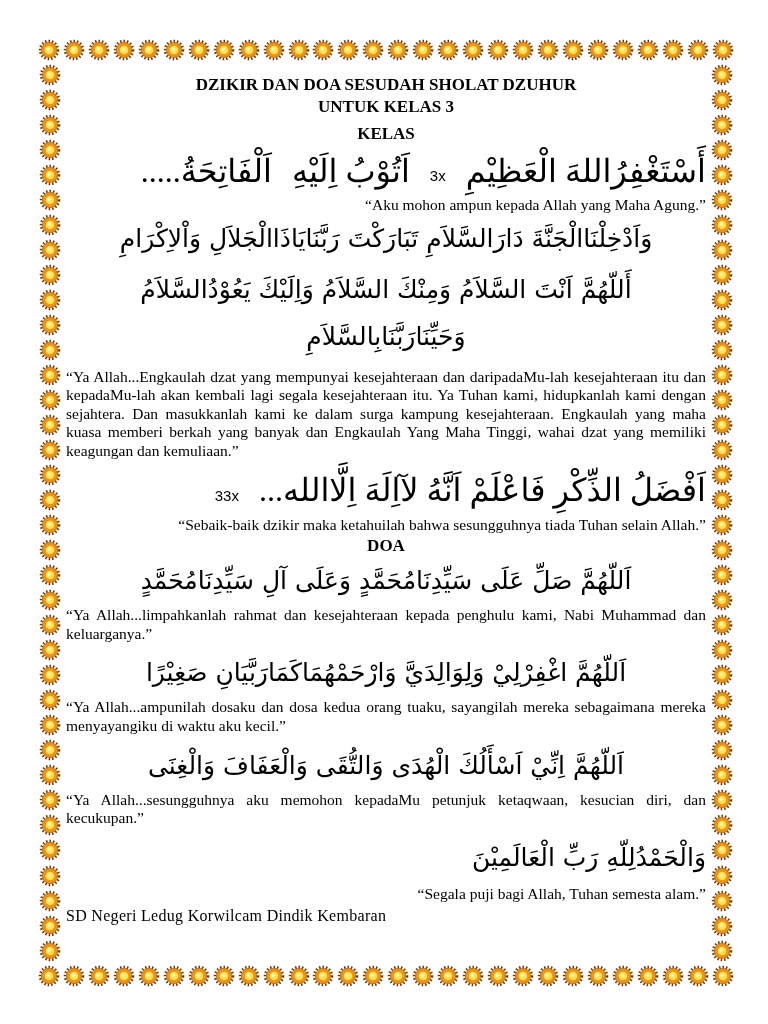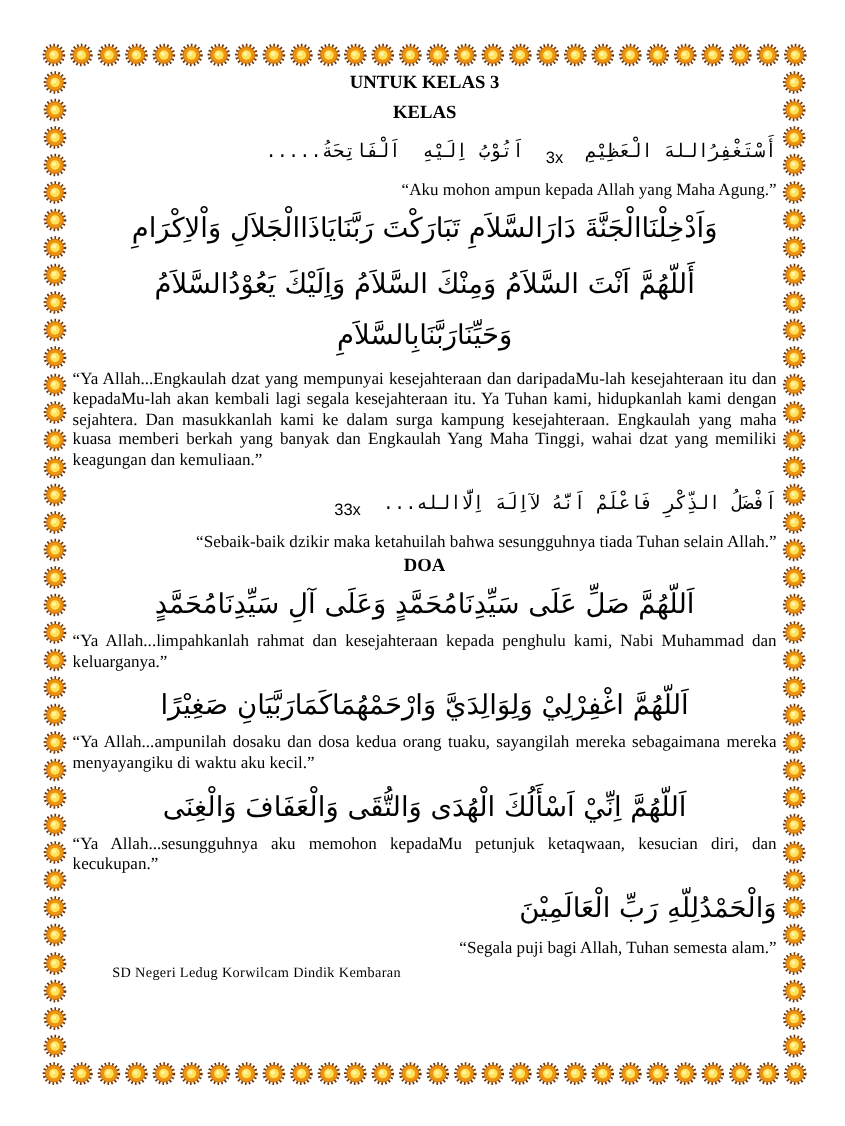--- a/index.html
+++ b/index.html
@@ -31,34 +31,33 @@
     direction:rtl;unicode-bidi:embed;
     font-family:"DejaVu Sans",sans-serif;
     font-size:25px;line-height:47px;
     text-align:center;
   }
   .ar-row{
     display:flex;direction:rtl;align-items:center;
     gap:20px;justify-content:flex-start;
     min-height:47px;margin-top:2px;
   }
-  .ar-row .seg{font-family:Liberation Mono, monospace;font-size:17px;direction:rtl;unicode-bidi:embed;}
+  .ar-row .seg{font-family:Liberation Serif, serif;font-size:32px;direction:rtl;unicode-bidi:embed;}
   .rep{font-family:"Liberation Sans",sans-serif;font-size:15px;direction:ltr;unicode-bidi:embed;padding-top:10px;}
   .ar-right{text-align:right;}
 
   .tr{font-size:15.5px;line-height:18.6px;text-align:justify;margin-top:2px;}
   .tr-single{text-align:right;}
   .mt4{margin-top:4px;} .mt6{margin-top:6px;} .mt8{margin-top:8px;}
 
   .footer-line{
     font-family:cursive;
-    font-size:13px;line-height:20px;
+    font-size:16px;line-height:20px;
     margin-top:3px;letter-spacing:0.3px;
     text-align:left;
-    margin-left:36px;
   }
 </style>
 </head>
 <body>
 
 <div class="page">
 
   <div class="b-strip b-top">
       <span style="line-height:0">
         <svg class="flower" width="22" height="22" viewBox="0 0 24 24">
@@ -1215,20 +1214,21 @@
           <circle cx="12" cy="12" r="8.3" fill="#ef9410"></circle>
           <circle cx="12" cy="12" r="8.3" fill="none" stroke="#c86f08" stroke-width="1"></circle>
           <circle cx="12" cy="12" r="4.7" fill="#ffe258"></circle>
           <circle cx="11" cy="11" r="2.1" fill="#fff4a8"></circle>
         </svg>
       </span>
     </div>
 
   <div class="content">
 
+    <div class="h-title" style="margin-top:10px">DZIKIR DAN DOA SESUDAH SHOLAT DZUHUR</div>
     <div class="h-title">UNTUK KELAS 3</div>
 
     <div class="h-section">KELAS</div>
 
     <div class="ar-row">
       <span class="seg">أَسْتَغْفِرُاللهَ الْعَظِيْمِ</span>
       <span class="rep">3x</span>
       <span class="seg">اَتُوْبُ اِلَيْهِ</span>
       <span class="seg">اَلْفَاتِحَةُ.....</span>
     </div>

